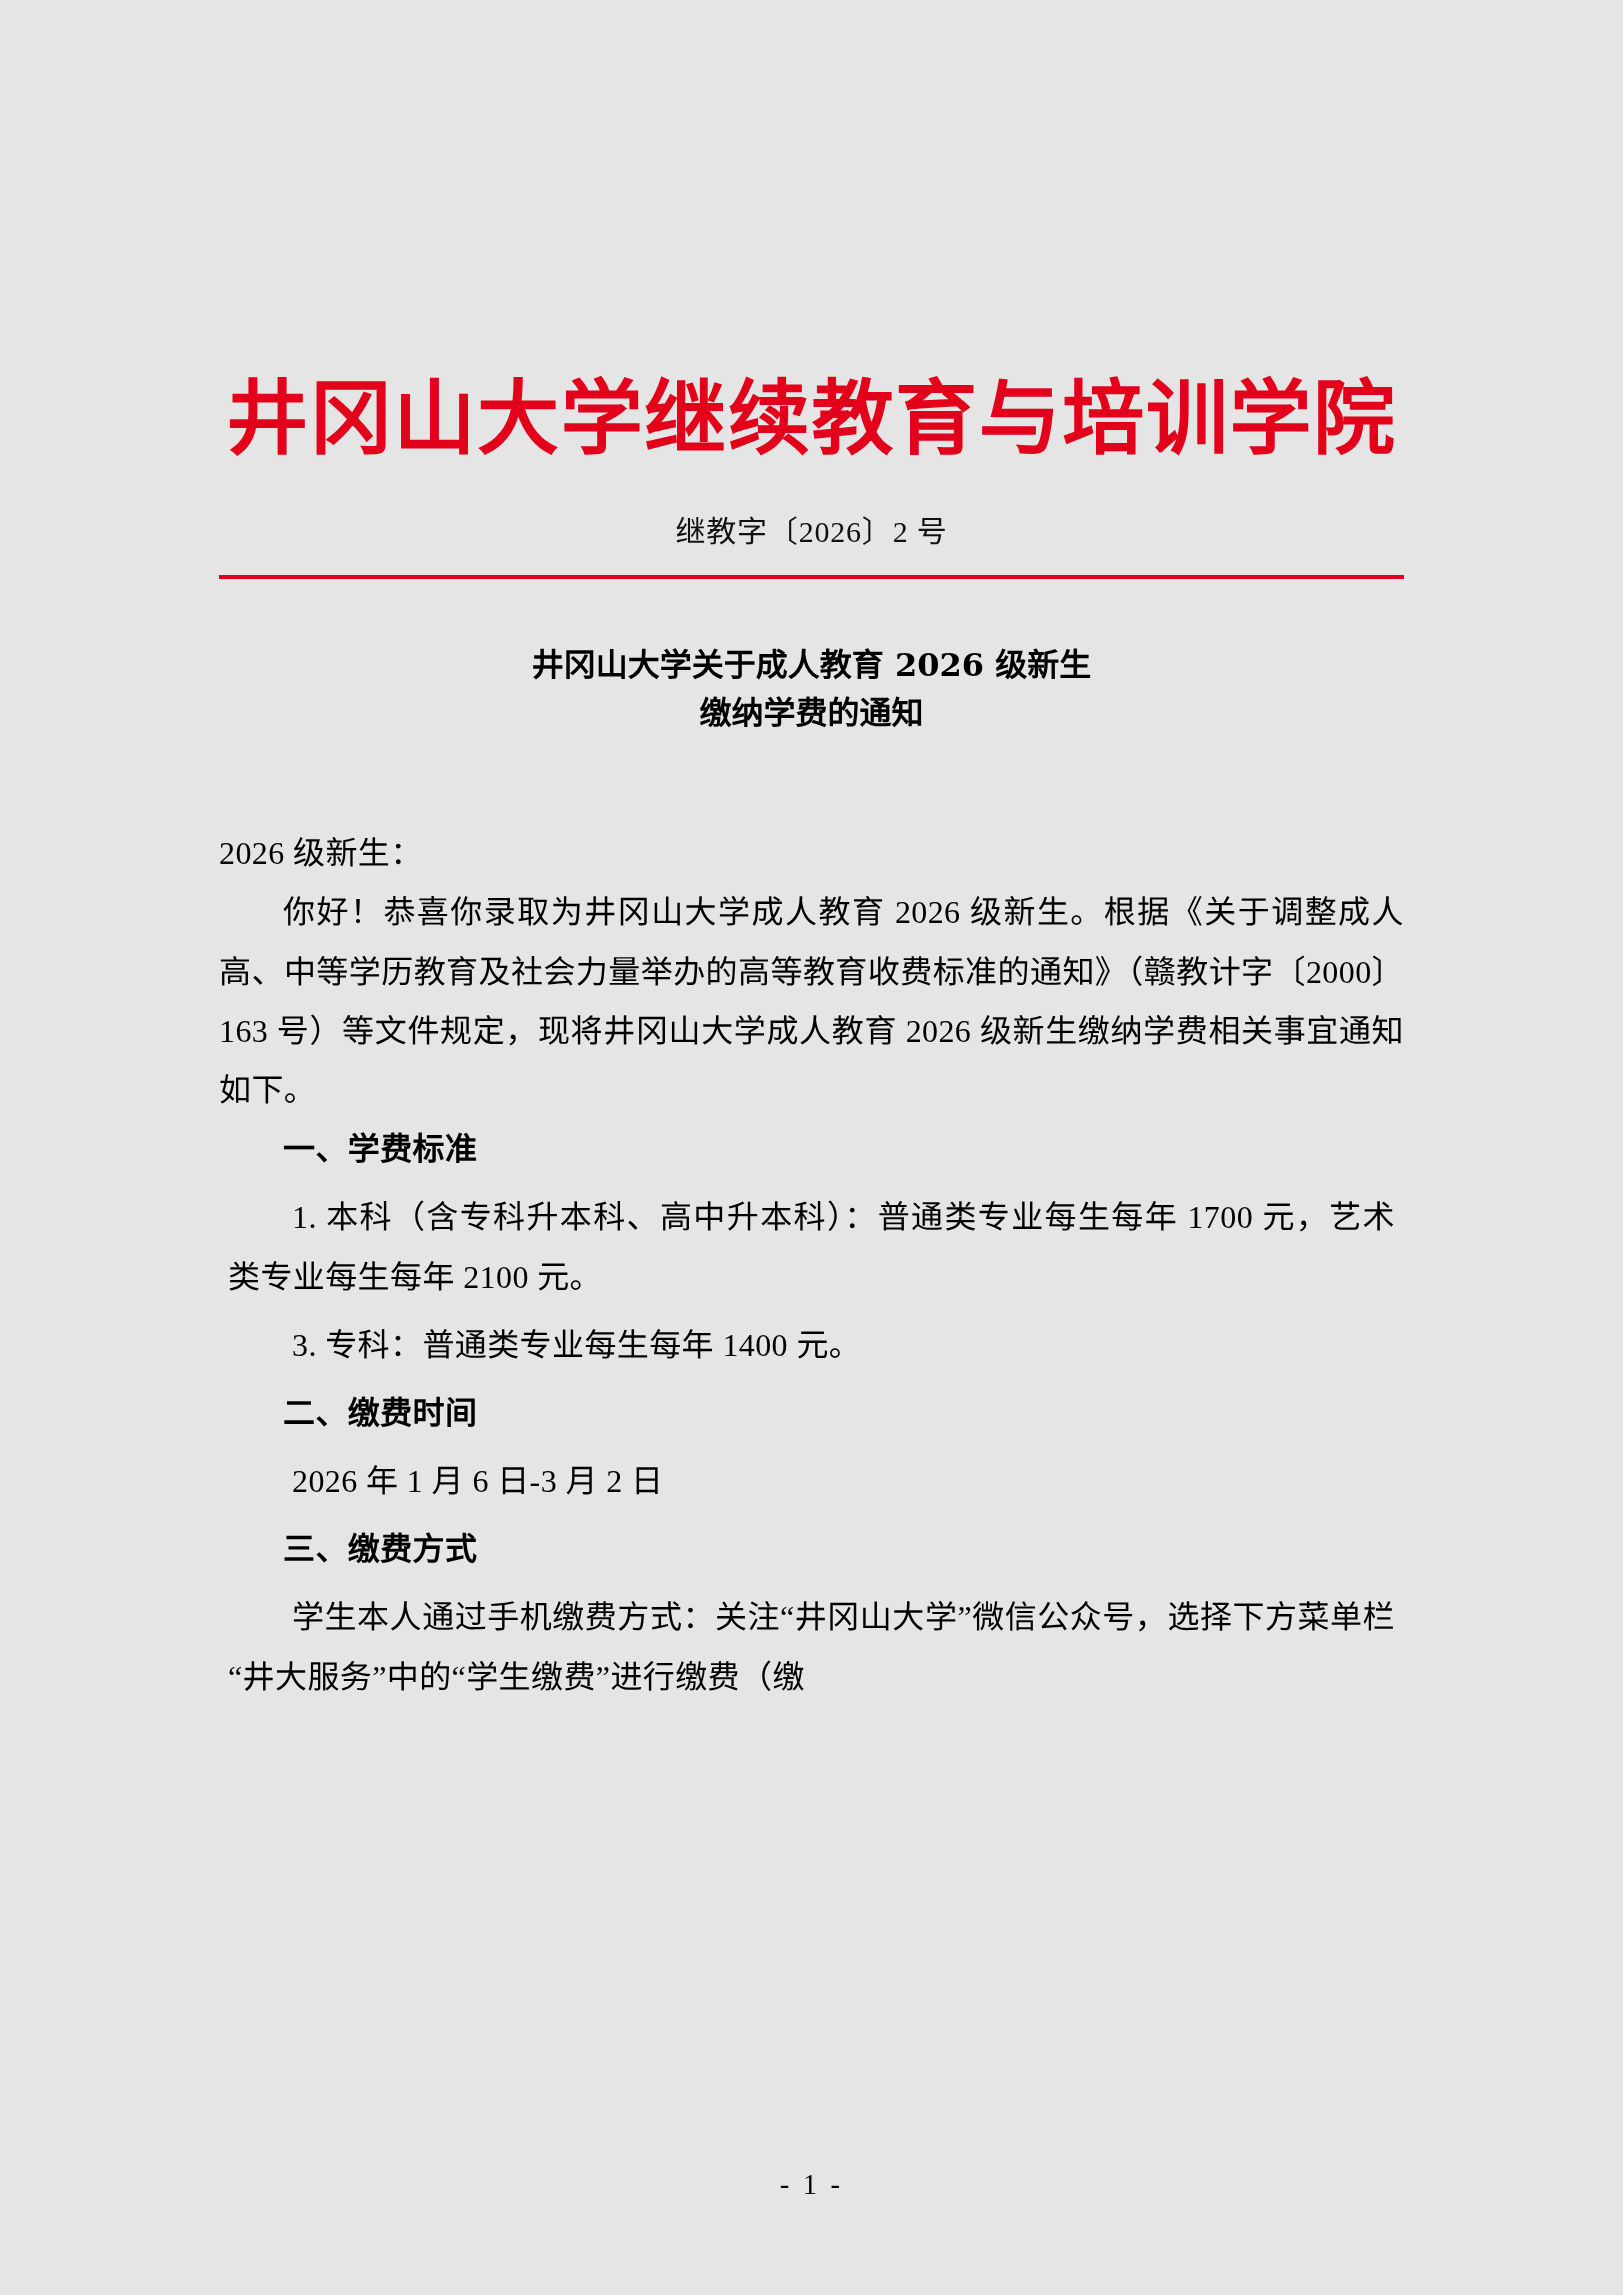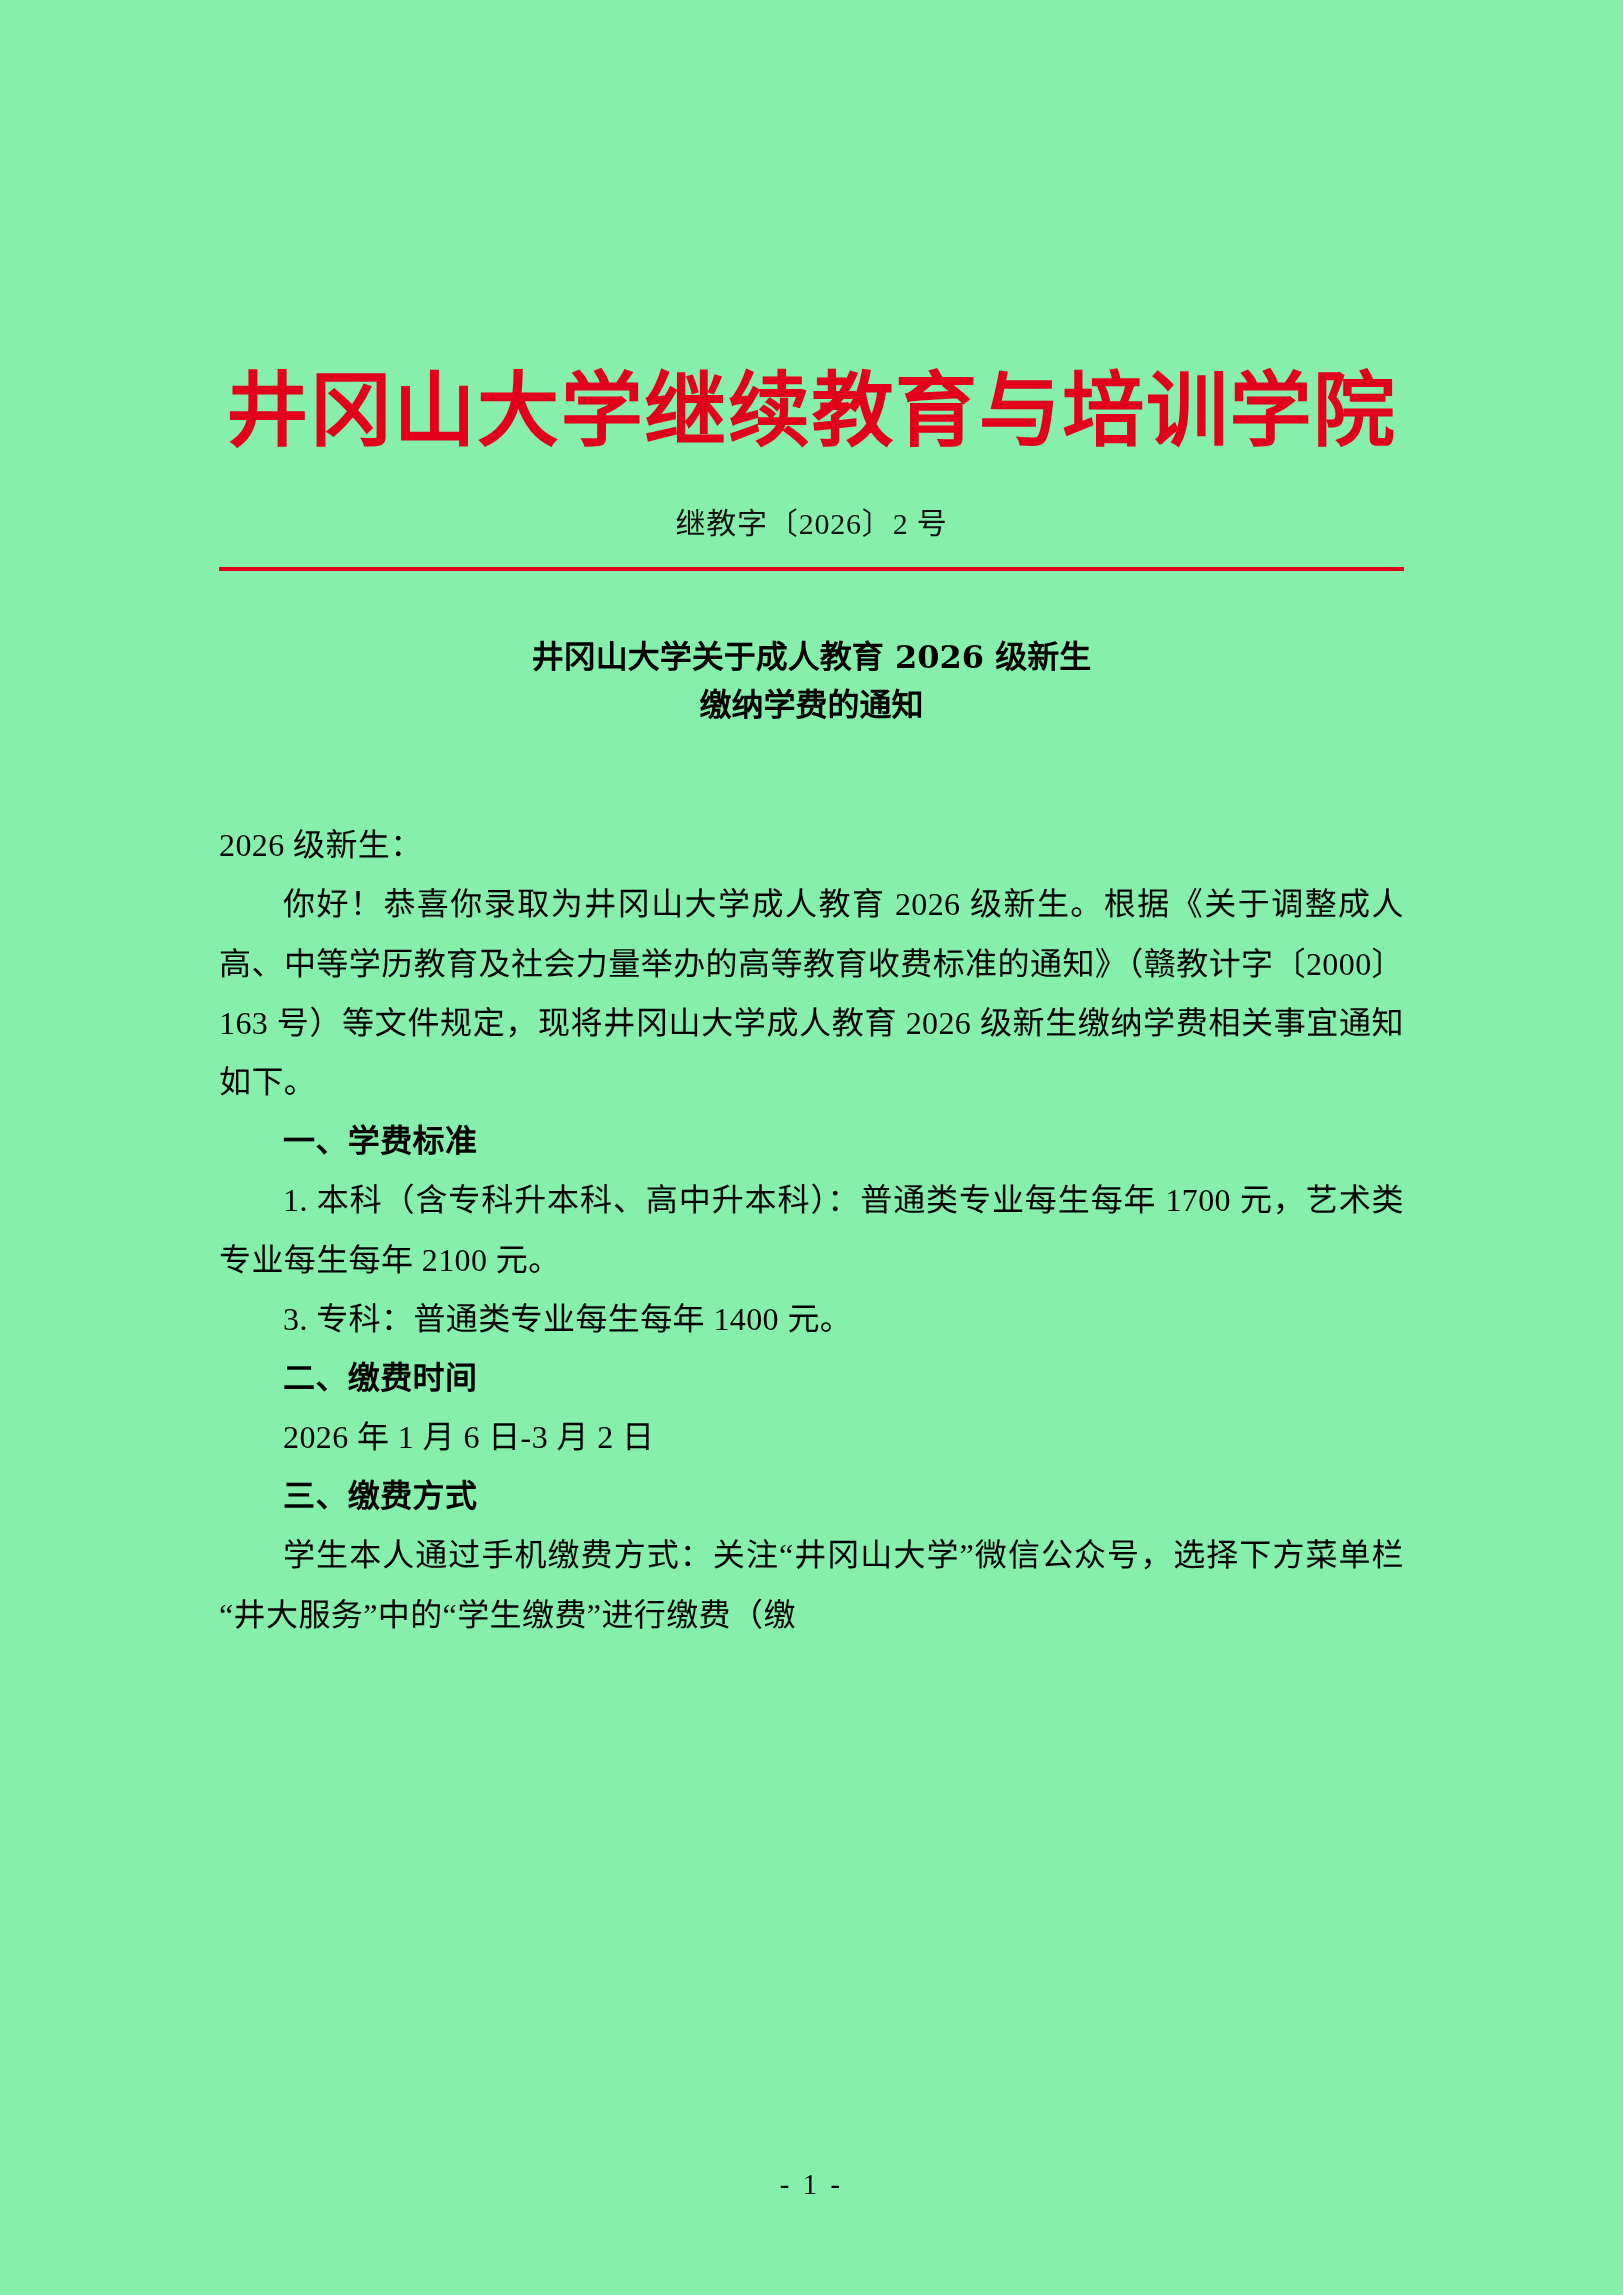--- a/index.html
+++ b/index.html
@@ -13,23 +13,23 @@
     height: 2295px;
     font-family: "Liberation Serif", "DejaVu Serif", serif;
     color: #000000;
     -webkit-font-smoothing: antialiased;
   }
 
   .page {
     position: relative;
     width: 1623px;
     height: 2295px;
-    background: #86efac;
+    background: #e5e5e5;
     box-sizing: border-box;
-    padding: 0 219px;
+    padding: 8px 219px;
   }
 
   
   .masthead {
     padding-top: 365px;
     text-align: center;
   }
   .masthead-title {
     color: #e2001a;
     font-family: "DejaVu Serif", "Liberation Serif", serif;
@@ -86,21 +86,21 @@
     margin: 0;
     text-indent: 2em;
   }
   .heading {
     margin: 0;
     text-indent: 2em;
     font-family: "DejaVu Serif", "Liberation Serif", serif;
     font-weight: 700;
   }
   .plain {
-    margin: 0;
+    margin: 9px;
     text-indent: 2em;
   }
 
   
   .page-footer {
     position: absolute;
     left: 0;
     right: 0;
     bottom: 94px;
     text-align: center;

